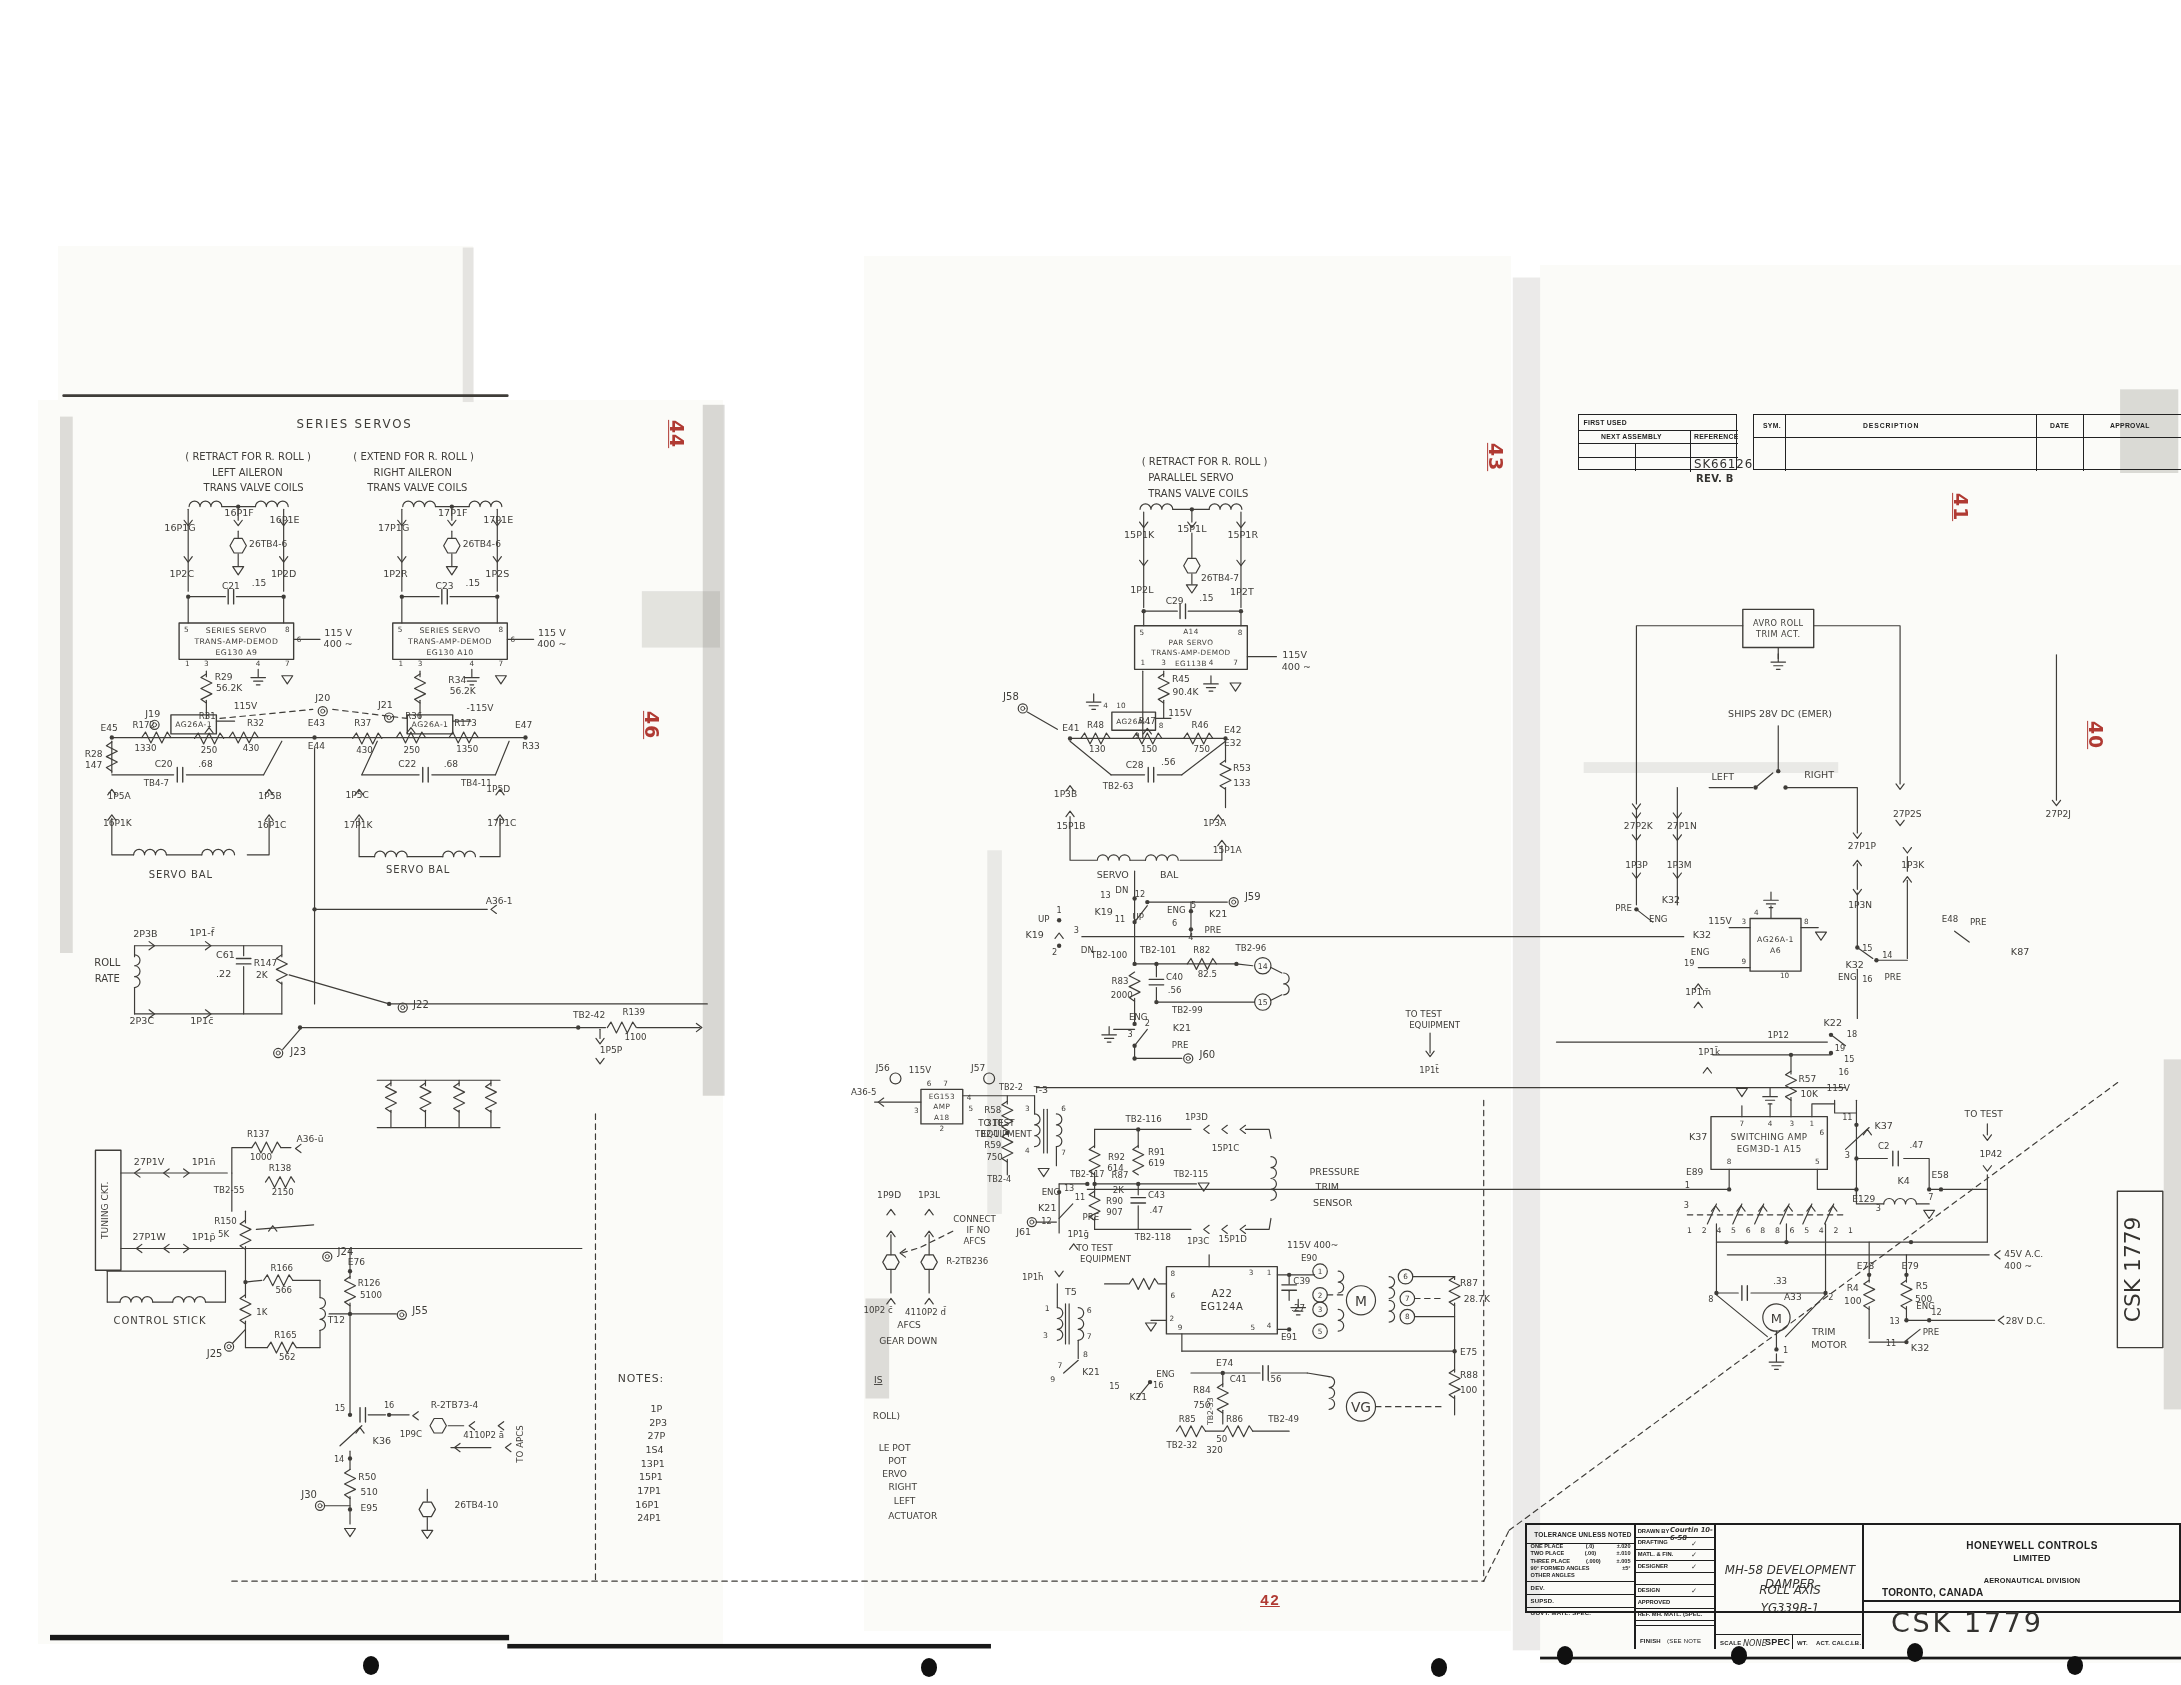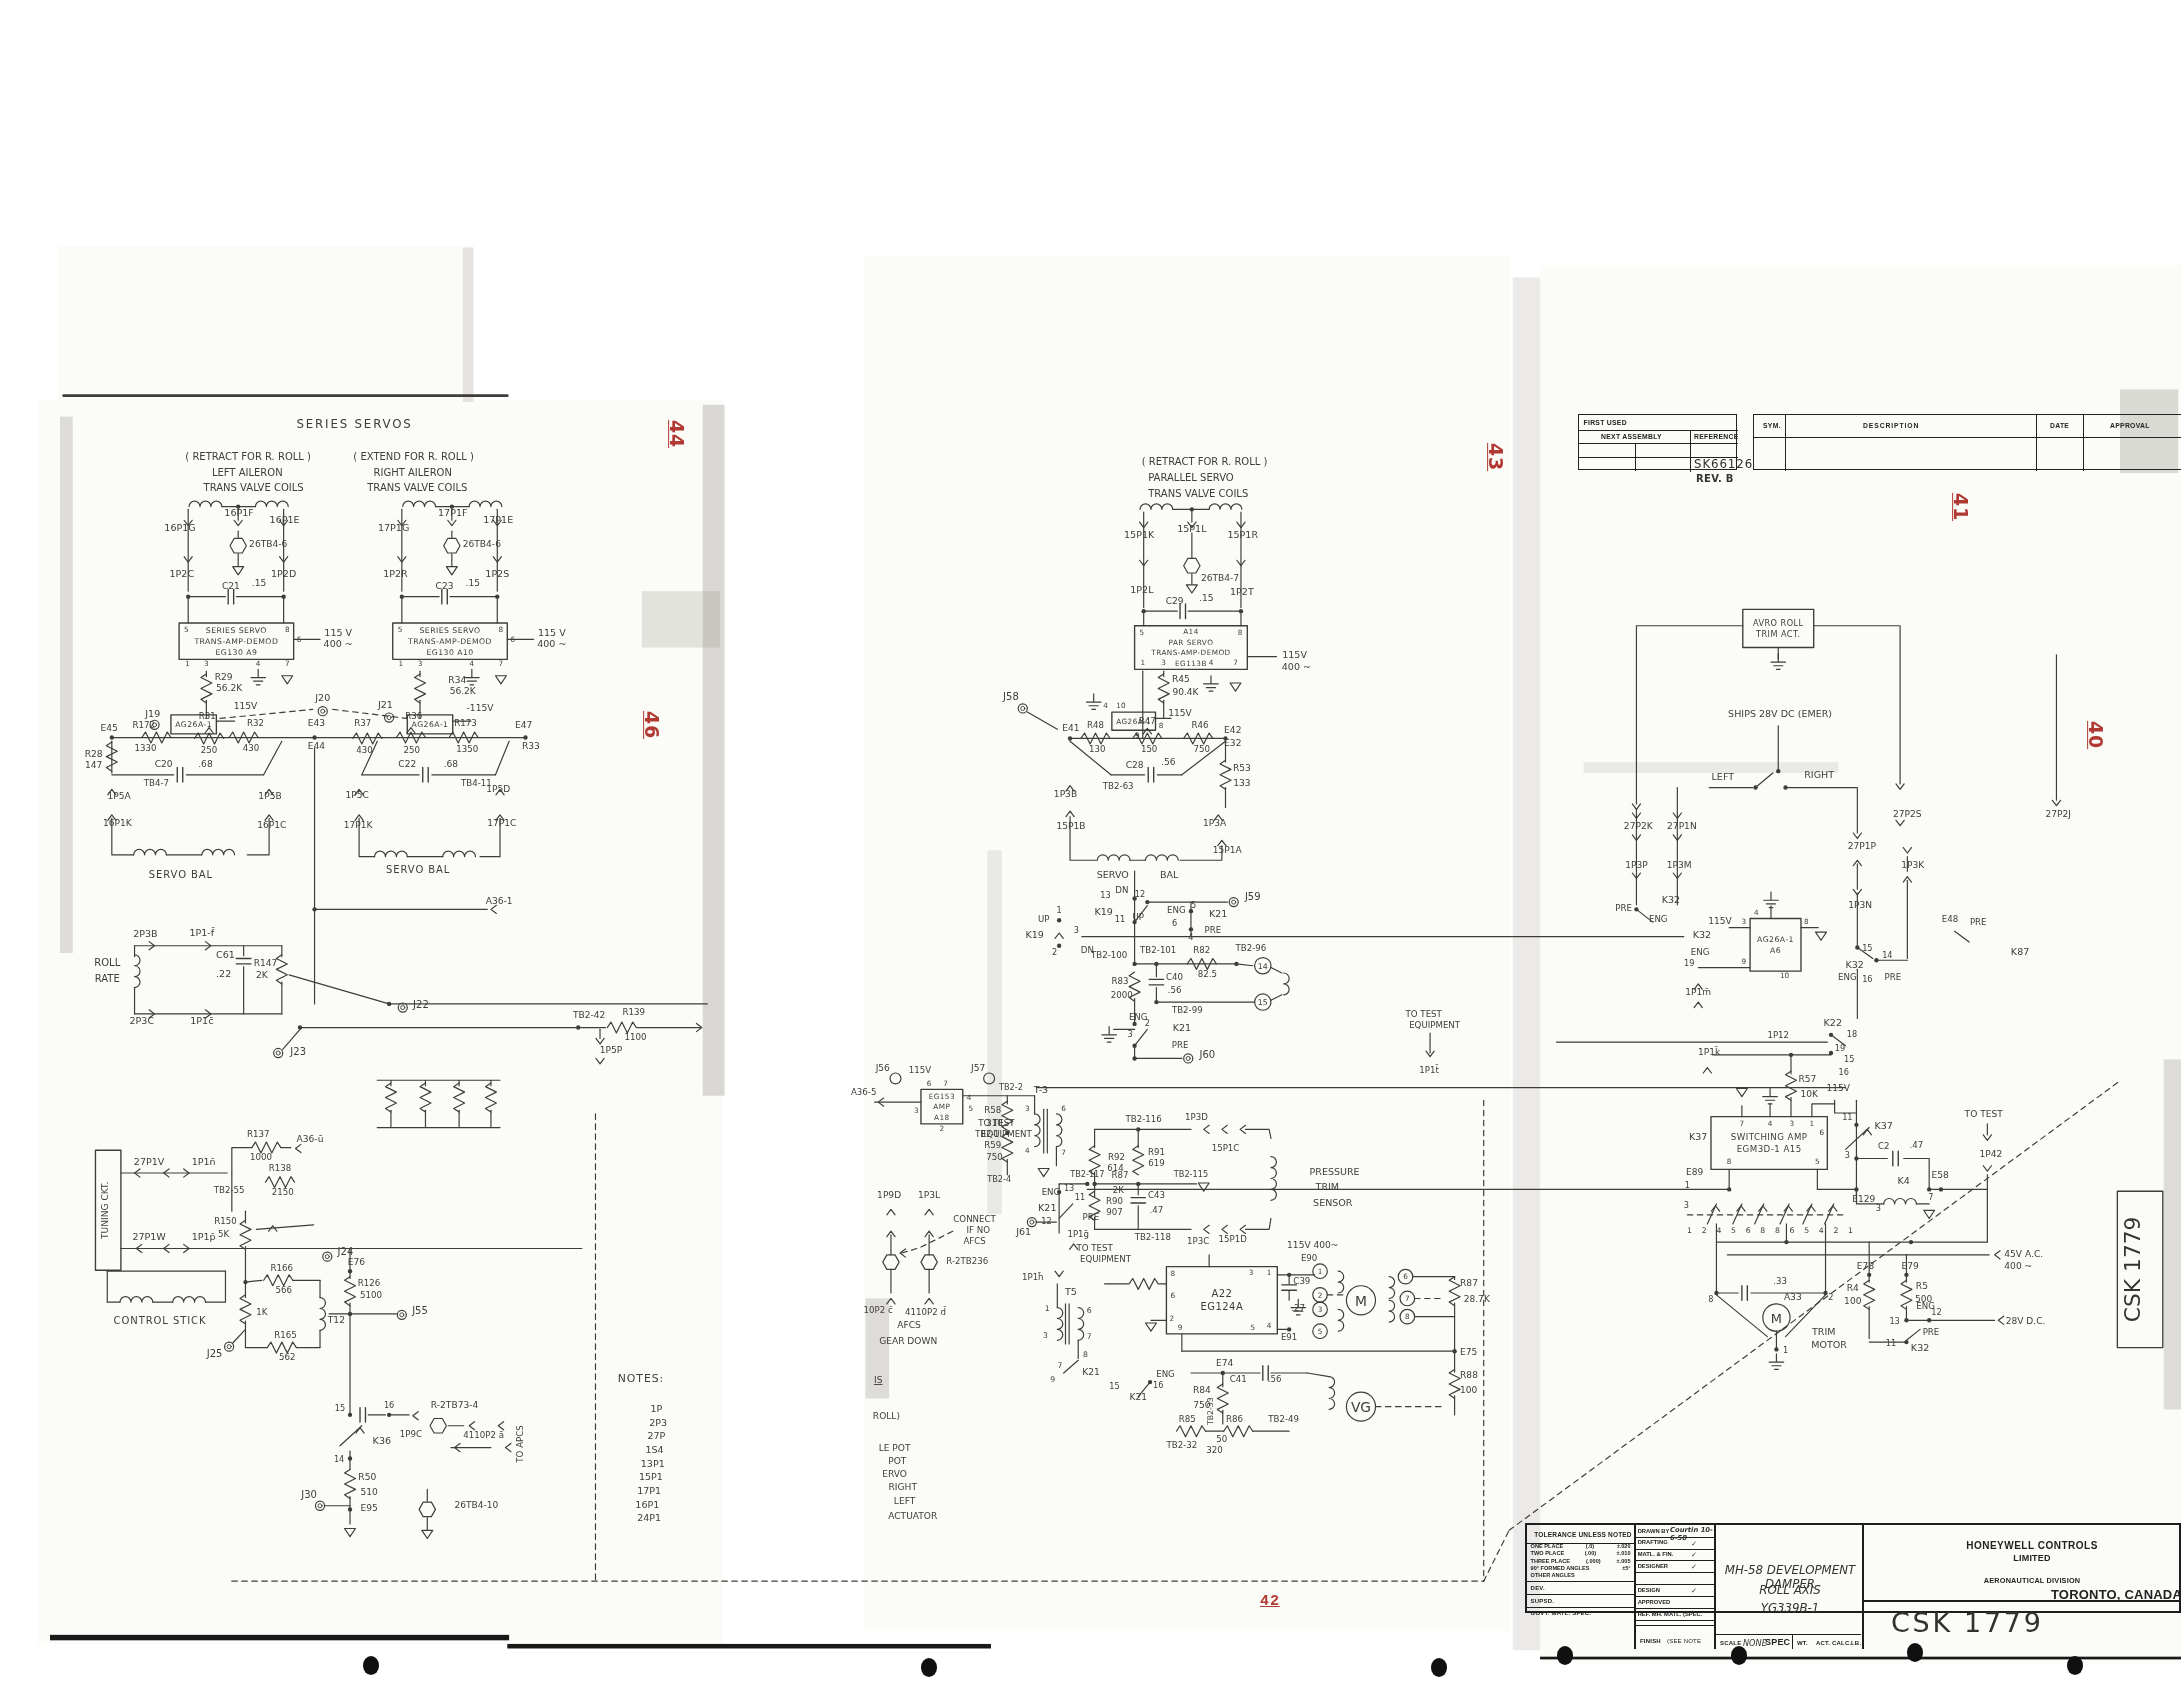--- a/index.html
+++ b/index.html
@@ -1269,21 +1269,21 @@
     <div class="hw" style="position:absolute;left:216px;top:113px;font-size:8.2px;font-style:italic;">NONE</div>
     <div class="lbl" style="left:238px;top:112px;font-size:9px;">SPEC</div>
     <div class="line" style="left:265px;top:109px;width:1.3px;height:14.5px;"></div>
     <div class="lbl" style="left:270px;top:115px;">WT.</div>
     <div class="lbl" style="left:289px;top:115px;">ACT. CALC.</div>
     <div class="lbl" style="left:324px;top:115px;">LB.</div>
     <div class="line" style="left:335px;top:0;width:1.6px;height:124px;"></div>
     <div class="lbl" style="left:355px;top:14.5px;width:300px;text-align:center;font-size:10px;letter-spacing:0.5px;">HONEYWELL CONTROLS</div>
     <div class="lbl" style="left:355px;top:28px;width:300px;text-align:center;font-size:9px;">LIMITED</div>
     <div class="lbl" style="left:355px;top:51px;width:300px;text-align:center;font-size:7.3px;">AERONAUTICAL DIVISION</div>
-    <div class="lbl" style="left:355px;top:62px;width:300px;text-align:right;font-size:13px;">TORONTO, CANADA</div>
+    <div class="lbl" style="left:355px;top:62px;width:300px;text-align:left;font-size:10px;">TORONTO, CANADA</div>
     <div class="line" style="left:335px;top:75px;width:320px;height:1.5px;"></div>
     <div class="hw" style="position:absolute;left:364px;top:82px;font-size:27px;letter-spacing:2.7px;">CSK 1779</div>
   </div>
 <div class="rednum" style="left: 663px; top: 423px; font-size: 19px; transform: rotate(90deg);">44</div>
     <div class="rednum" style="left: 638px; top: 714px; font-size: 19px; transform: rotate(90deg);">46</div>
     <div class="rednum" style="left: 1482px; top: 446px; font-size: 19px; transform: rotate(90deg);">43</div>
     <div class="rednum" style="left: 1947px; top: 496px; font-size: 19px; transform: rotate(90deg);">41</div>
     <div class="rednum" style="left: 2082px; top: 724px; font-size: 19px; transform: rotate(90deg);">40</div>
     <div class="rednum" style="left: 1260px; top: 1593px; font-size: 15px; transform: rotate(0deg); font-family: Liberation Mono, monospace;">42</div>
     <div class="punch" style="left: 363px; top: 1656px;"></div>

